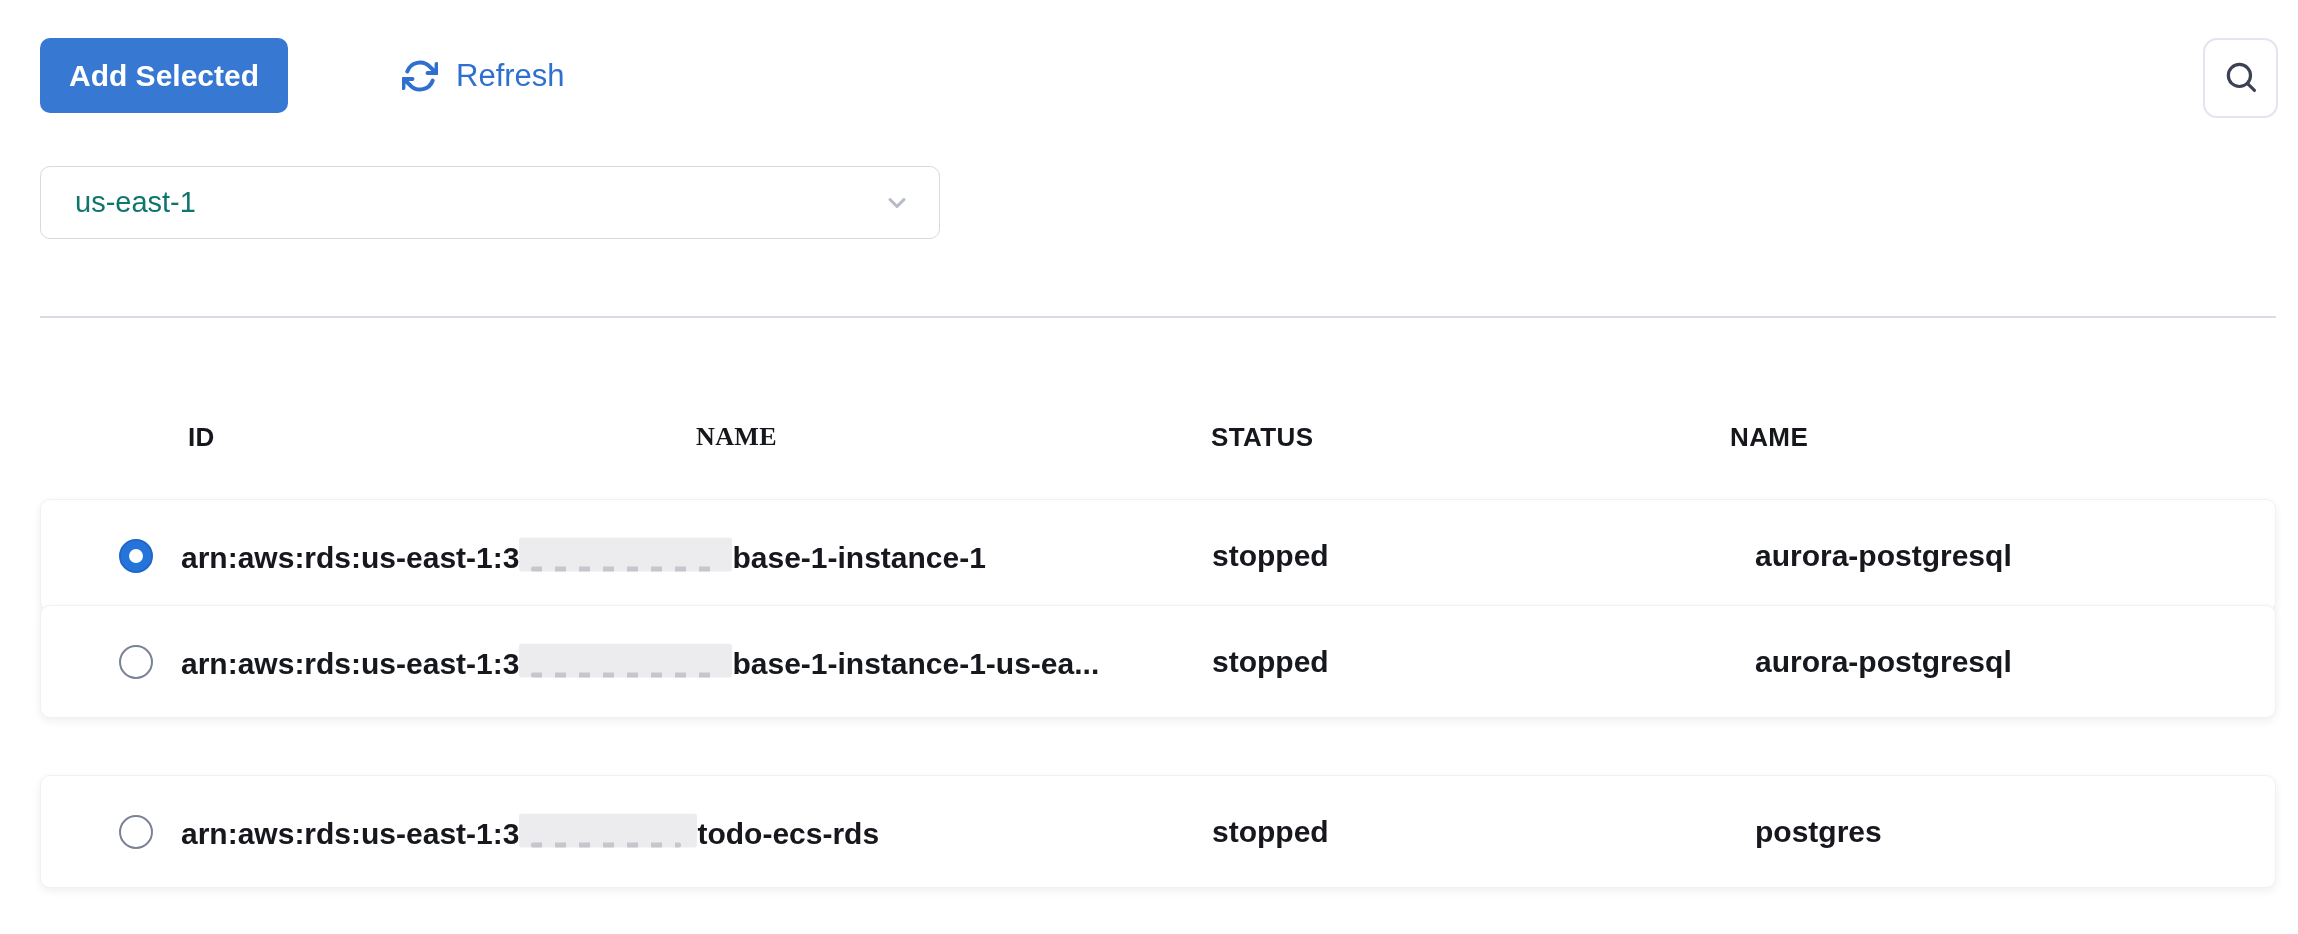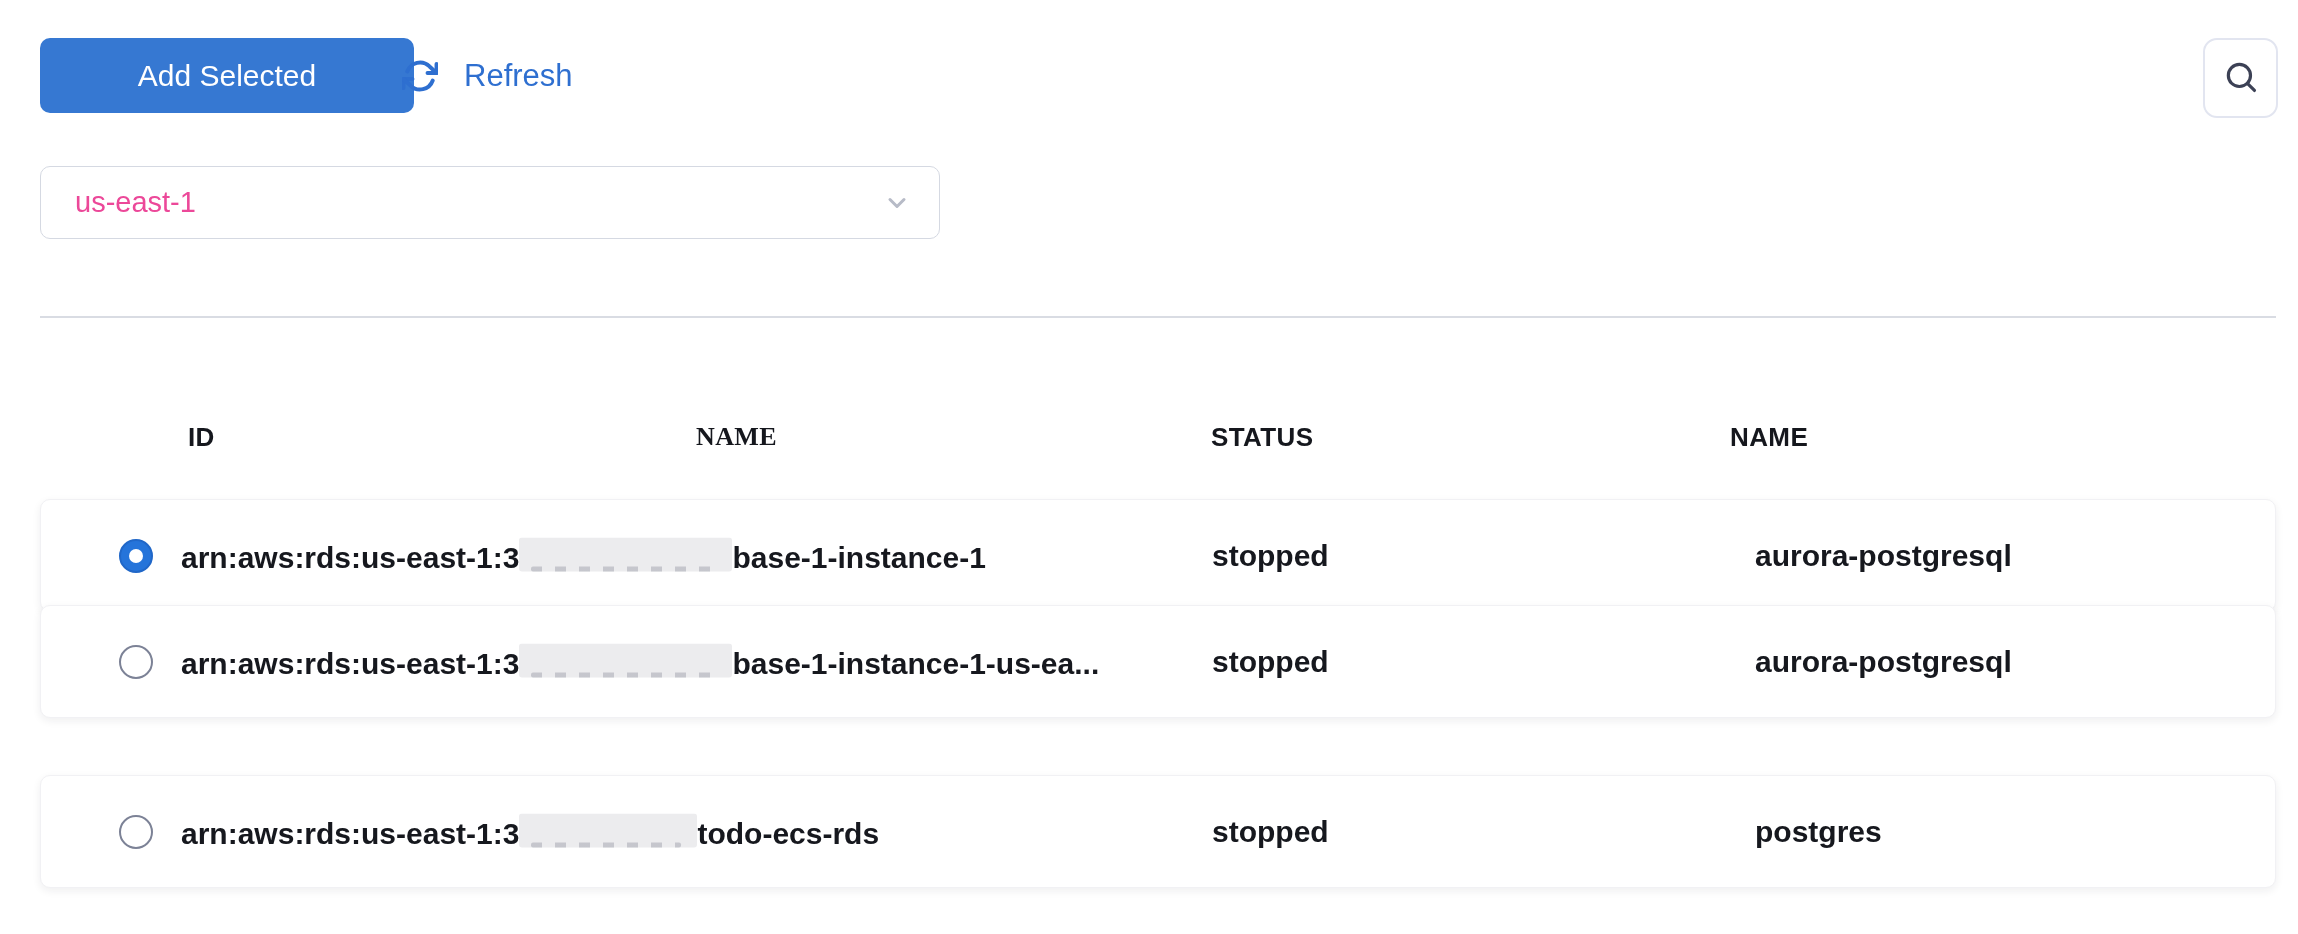--- a/index.html
+++ b/index.html
@@ -7,31 +7,31 @@
     width: 2298px; height: 934px;
     background: #ffffff;
     font-family: "Liberation Sans", "DejaVu Sans", sans-serif;
     overflow: hidden;
   }
   .page { position: relative; width: 2298px; height: 934px; }
 
   
   .btn-primary {
     position: absolute; left: 40px; top: 38px;
-    width: 374px; height: 75px;
+    width: 248px; height: 75px;
     background: #3678d2;
     border: none; border-radius: 10px;
-    color: #ffffff; font-size: 30px; font-weight: 400;
+    color: #ffffff; font-size: 30px; font-weight: 700;
     font-family: inherit;
     display: flex; align-items: center; justify-content: center;
     cursor: pointer;
   }
   .refresh-link {
     position: absolute; left: 402px; top: 54px; height: 44px;
-    display: flex; align-items: center; gap: 26px;
+    display: flex; align-items: center; gap: 18px;
     color: #2e6fd0; font-size: 31px; font-weight: 400;
     text-decoration: none; cursor: pointer;
   }
   .refresh-link svg { display: block; }
   .search-btn {
     position: absolute; left: 2203px; top: 38px;
     width: 75px; height: 80px;
     background: #ffffff;
     border: 2px solid #e2e5f0; border-radius: 14px;
     display: flex; align-items: center; justify-content: center;
@@ -42,21 +42,21 @@
   .dropdown {
     position: absolute; left: 40px; top: 166px;
     width: 900px; height: 73px;
     background: #ffffff;
     border: 1.5px solid #d5d9e2; border-radius: 10px;
     display: flex; align-items: center;
     padding: 0 28px 0 34px;
     cursor: pointer;
   }
   .dropdown .value {
-    flex: 1; font-size: 29px; color: #ec4899;
+    flex: 1; font-size: 29px; color: #0f766e;
   }
   .dropdown svg { display: block; }
 
   
   .divider {
     position: absolute; left: 40px; top: 316px;
     width: 2236px; height: 2px; background: #d9dce3;
   }
 
   

